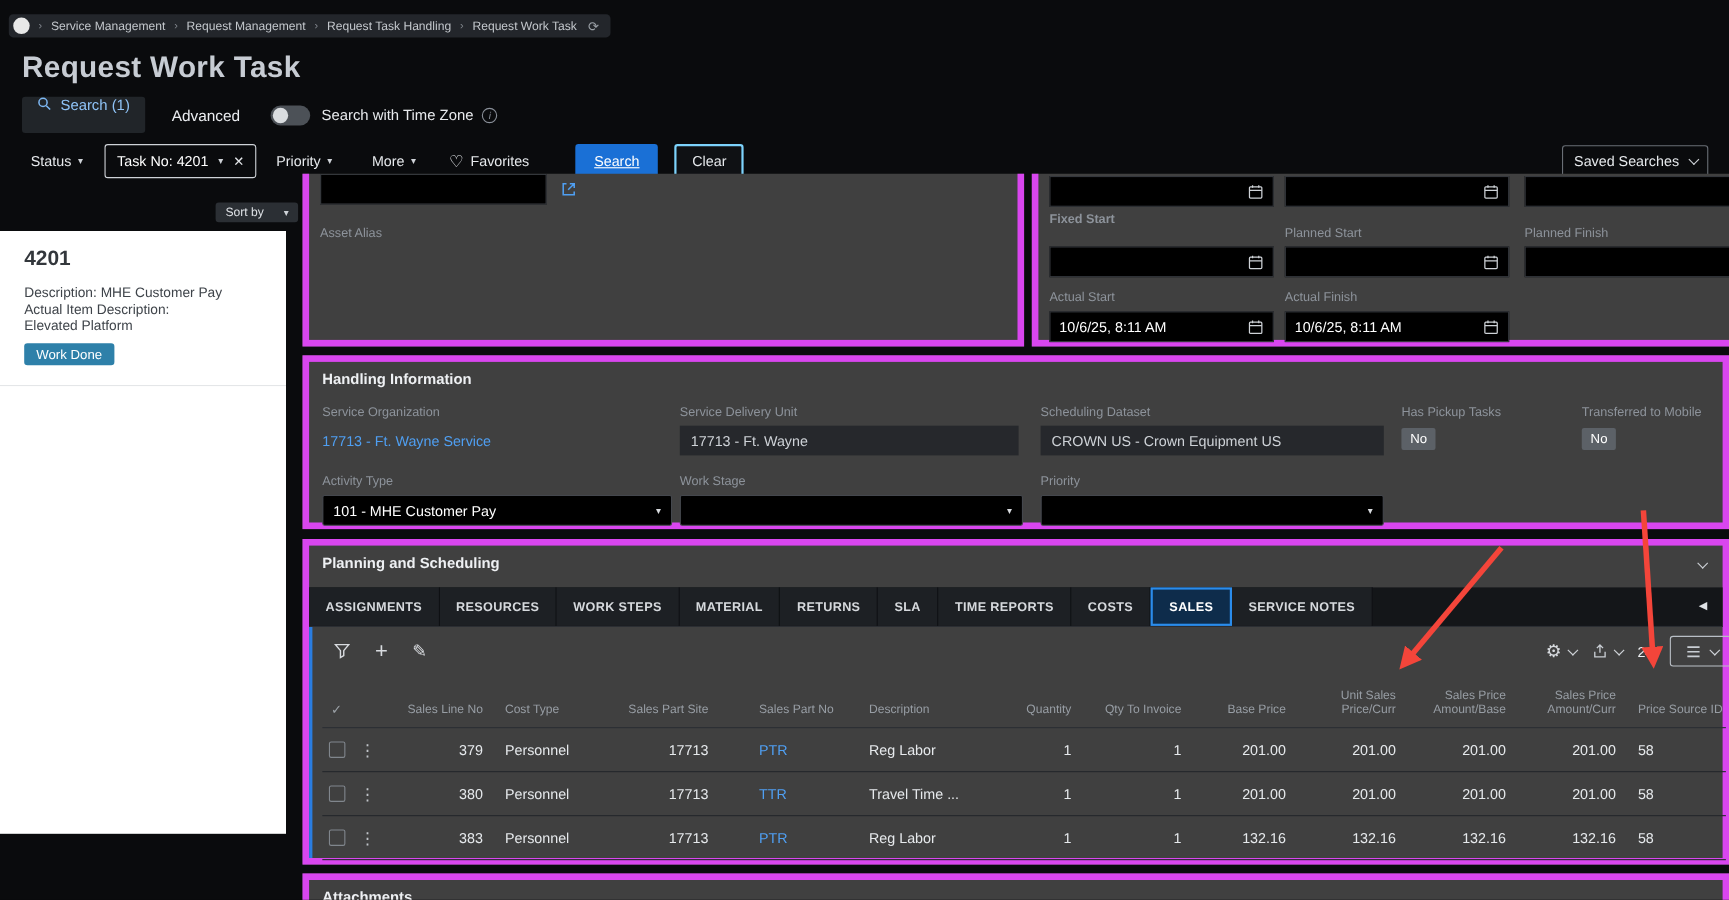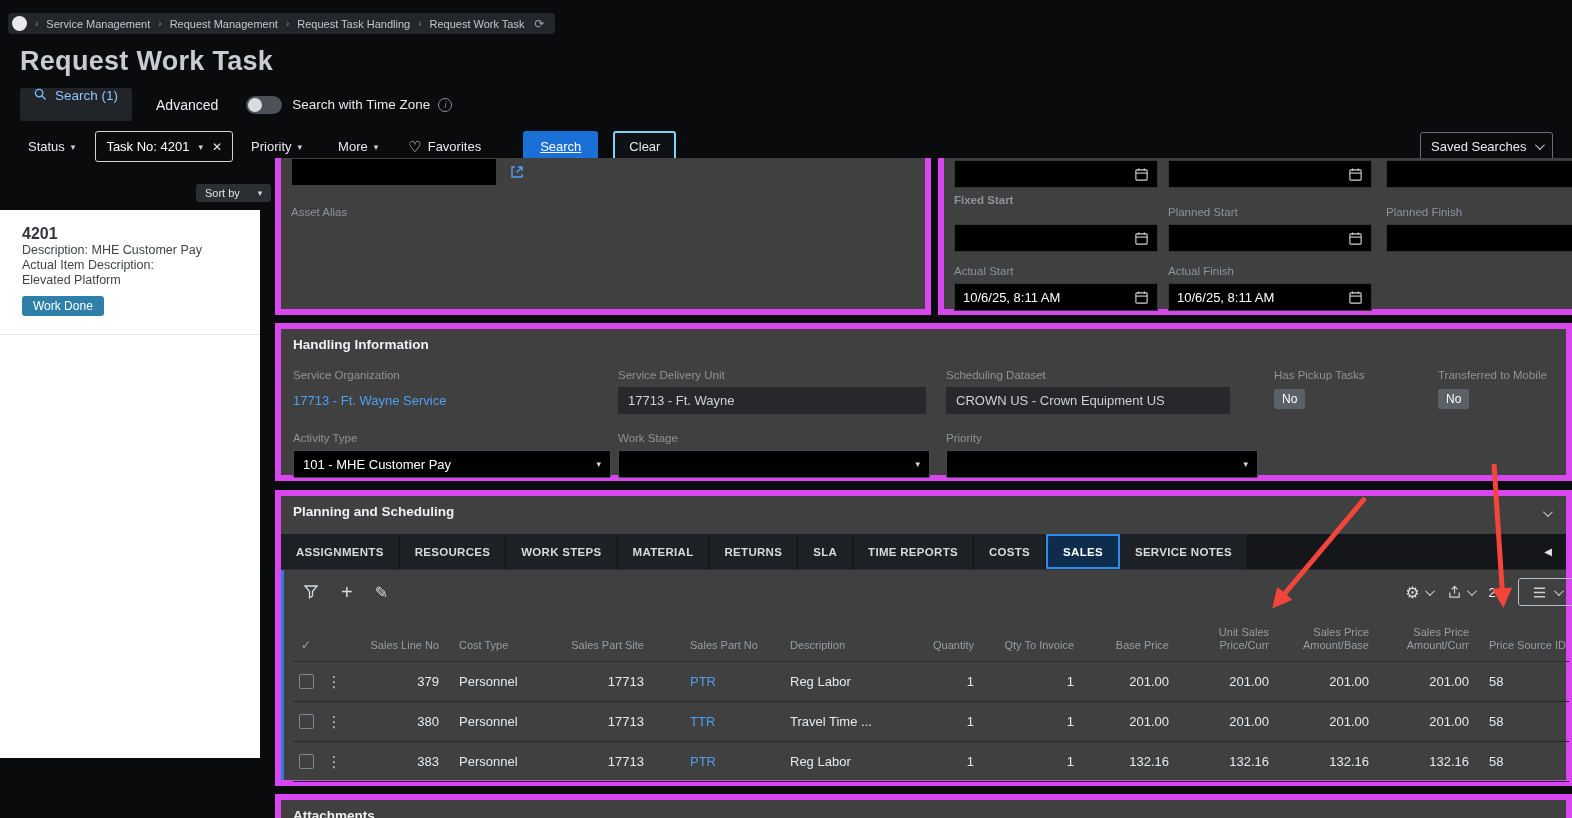--- a/index.html
+++ b/index.html
@@ -42,21 +42,21 @@
   .chev { width:7px; height:7px; border-right:1.6px solid #cfd3d8; border-bottom:1.6px solid #cfd3d8; transform:rotate(45deg) translateY(-2px); flex:none; }
 
   
   .content { left:0; top:158px; width:1572px; height:660px; overflow:hidden; }
 
   .sort-btn { background:#2b2f34; border-radius:3px; font-size:11px; color:#dfe2e6; padding:2px 9px; display:inline-flex; gap:6px; align-items:center; height:18px; }
 
   
   .sidebar { background:#ffffff; color:#3b4046; }
   .side-card { padding:15px 20px 18px 22px; border-bottom:1px solid #e4e6e8; }
-  .side-id { font-size:16px; font-weight:700; color:#33373c; }
+  .side-id { font-size:19px; font-weight:700; color:#33373c; margin-bottom:12px; }
   .side-line { font-size:12.5px; color:#3f444a; line-height:15px; }
   .side-badge { display:inline-block; margin-top:8px; background:#2e80a9; color:#fff; font-size:12px; border-radius:3px; padding:3px 11px; }
 
   
   .panel { background:#404040; border:6px solid #d946ef; position:absolute; }
   .panel-title { font-size:13.5px; font-weight:700; color:#eef0f3; }
   .fld-label { font-size:11.5px; color:#8d939b; white-space:nowrap; }
   .ro-box { background:#26282c; color:#ced2d7; font-size:13px; height:27px; display:flex; align-items:center; padding:0 10px; }
   .badge-no { background:#5c6167; color:#fff; font-size:12px; border-radius:2px; padding:3px 8px; display:inline-block; }
   .link { color:#4f9ff2; font-size:13px; text-decoration:none; }
@@ -260,21 +260,21 @@
     <div class="abs panel-title" style="left:12px; top:8px;" data-interactable="false">Handling Information</div>
 
     <div class="abs fld-label" style="left:12px; top:40px;" data-interactable="false">Service Organization</div>
     <div class="abs fld-label" style="left:337px; top:40px;" data-interactable="false">Service Delivery Unit</div>
     <div class="abs fld-label" style="left:665px; top:40px;" data-interactable="false">Scheduling Dataset</div>
     <div class="abs fld-label" style="left:993px; top:40px;" data-interactable="false">Has Pickup Tasks</div>
     <div class="abs fld-label" style="left:1157px; top:40px;" data-interactable="false">Transferred to Mobile</div>
 
     <a class="abs link" style="left:12px; top:64px;" data-interactable="true">17713 - Ft. Wayne Service</a>
     <div class="abs ro-box" style="left:337px; top:58px; width:308px;" data-interactable="false">17713 - Ft. Wayne</div>
-    <div class="abs ro-box" style="left:665px; top:58px; width:284px;" data-interactable="false">CROWN US - Crown Equipment US</div>
+    <div class="abs ro-box" style="left:665px; top:58px; width:312px;" data-interactable="false">CROWN US - Crown Equipment US</div>
     <span class="abs badge-no" style="left:993px; top:60px;" data-interactable="false">No</span>
     <span class="abs badge-no" style="left:1157px; top:60px;" data-interactable="false">No</span>
 
     <div class="abs fld-label" style="left:12px; top:103px;" data-interactable="false">Activity Type</div>
     <div class="abs fld-label" style="left:337px; top:103px;" data-interactable="false">Work Stage</div>
     <div class="abs fld-label" style="left:665px; top:103px;" data-interactable="false">Priority</div>
 
     <div class="select abs" style="left:12px; top:121px; width:318px;" data-interactable="true">
       <span data-interactable="false">101 - MHE Customer Pay</span>
       <span class="caret" data-interactable="false">▾</span>

